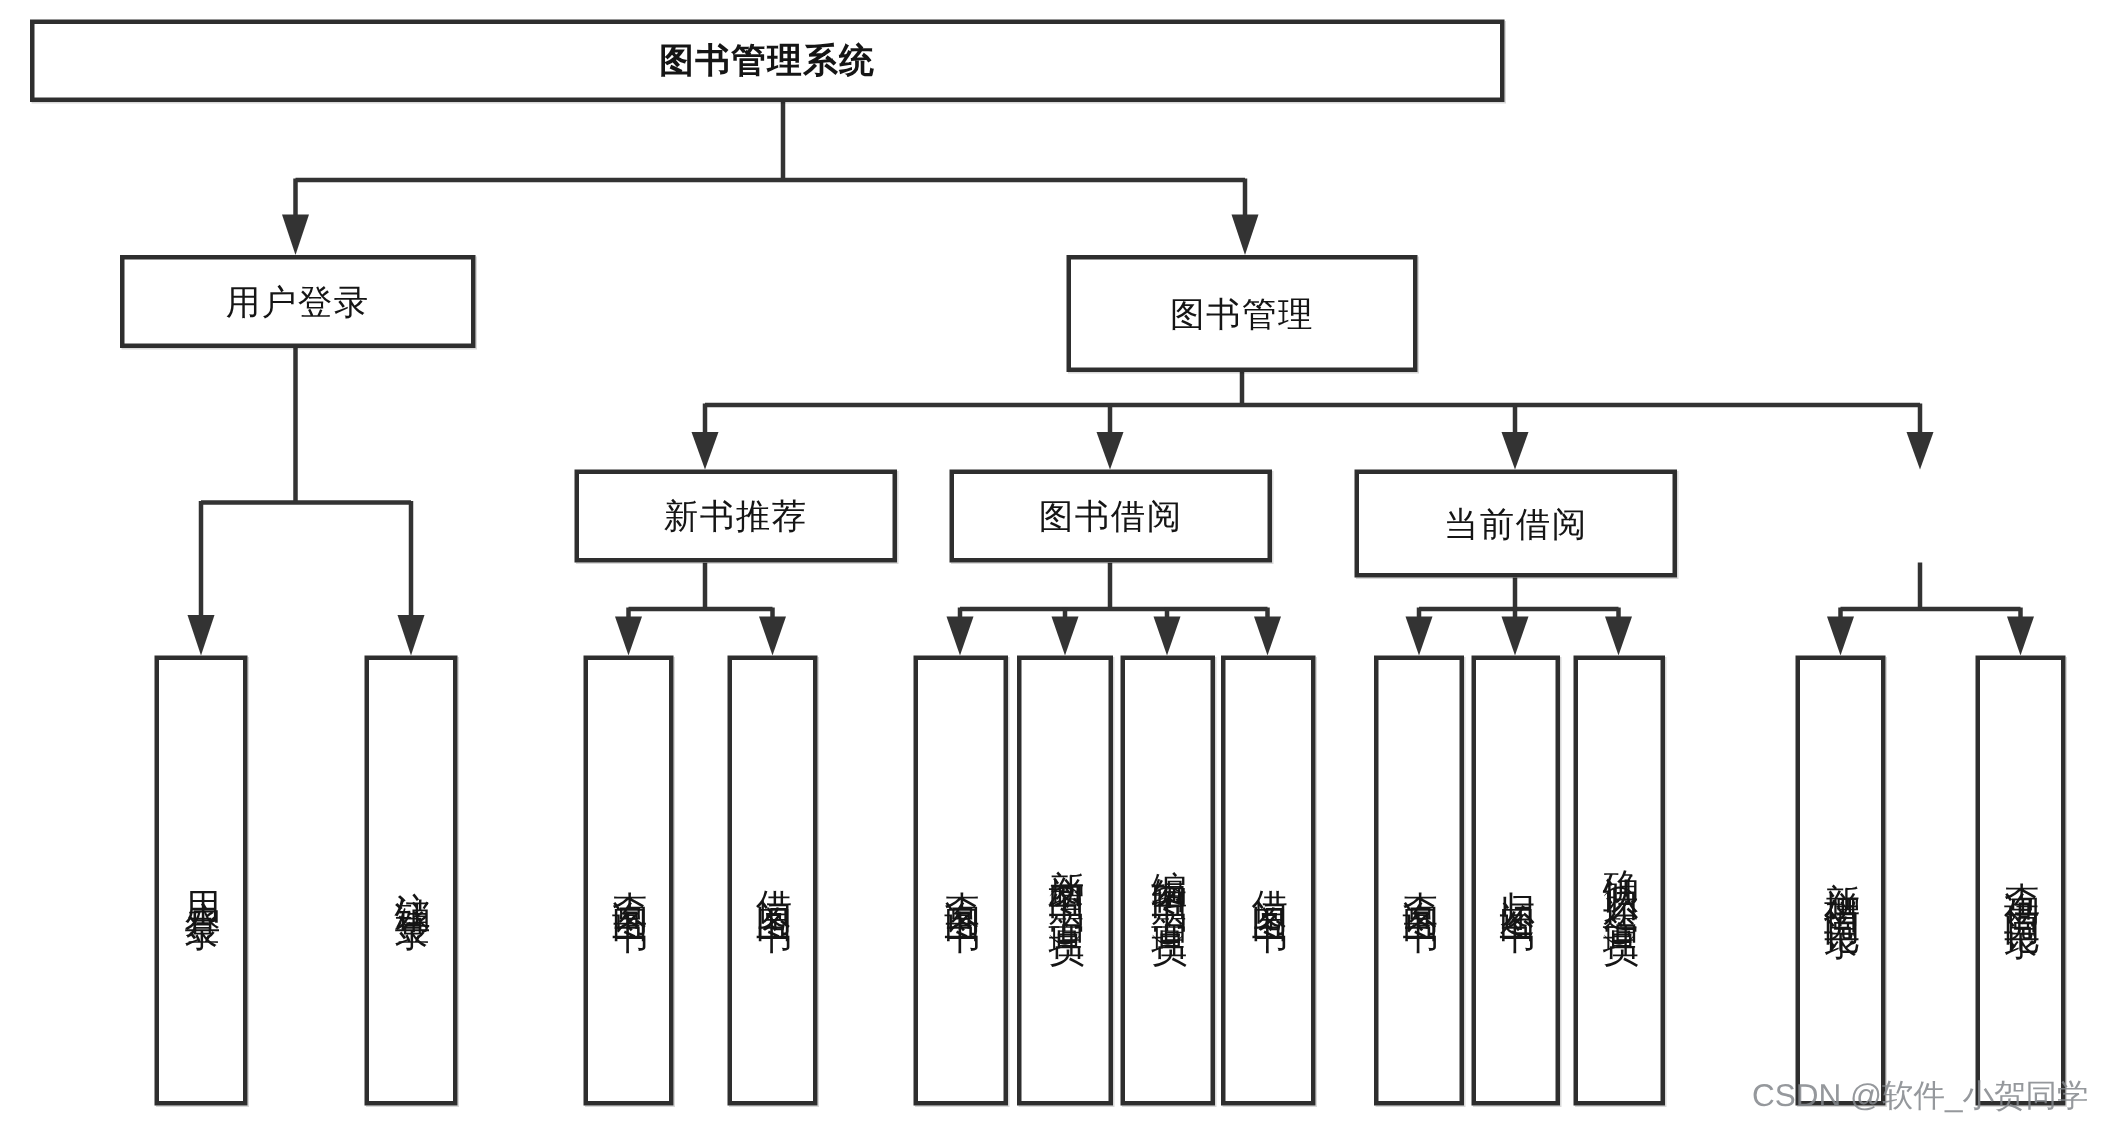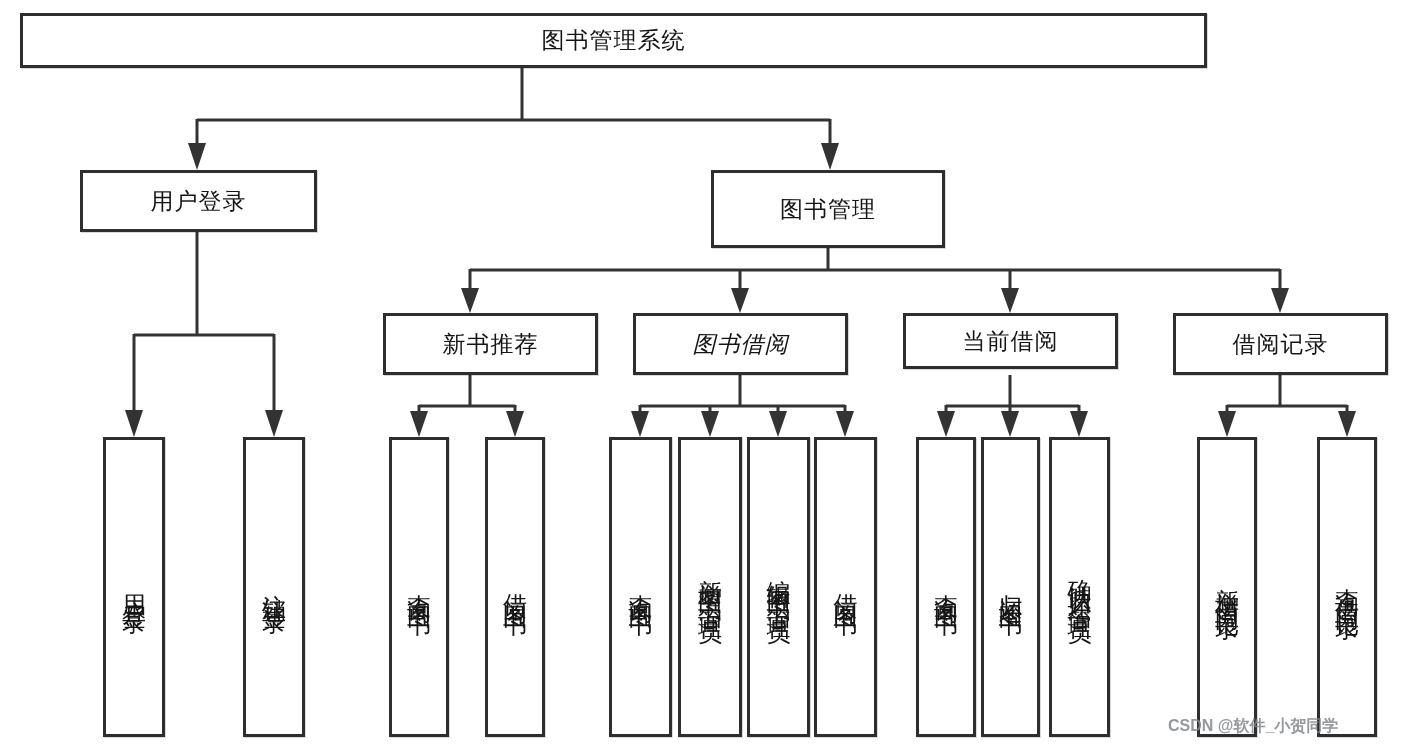--- a/index.html
+++ b/index.html
@@ -47,25 +47,24 @@
     text-orientation: mixed;
     letter-spacing: 6px;
     line-height: 1;
     white-space: nowrap;
   }
   .watermark {
     position: absolute;
     left: 1168px;
     top: 716px;
     width: 237px;
-    font-size: 16px;
+    font-size: 21px;
     color: rgba(130, 134, 139, 0.85);
     white-space: nowrap;
     z-index: 5;
-    font-weight: bold;
   }
 </style>
 </head>
 <body>
 
 <div class="stage">
 
   <svg class="wires" viewBox="0 0 1405 747" xmlns="http://www.w3.org/2000/svg">
     <g stroke="#333333" stroke-width="3" fill="none">
 
@@ -132,42 +131,39 @@
 
       <polygon points="937,411 955,411 946,437"></polygon>
       <polygon points="1001,411 1019,411 1010,437"></polygon>
       <polygon points="1070,411 1088,411 1079,437"></polygon>
 
       <polygon points="1218,411 1236,411 1227,437"></polygon>
       <polygon points="1338,411 1356,411 1347,437"></polygon>
     </g>
   </svg>
 
-  <div class="node hnode" style="left:20px; top:13px; width:1187px; height:55px;">
+  <div class="node hnode" style="left:20px; top:13px; width:983px; height:55px;font-weight:bold;">
     <span>图书管理系统</span>
   </div>
 
   <div class="node hnode" style="left:80px; top:170px; width:237px; height:62px;">
     <span>用户登录</span>
   </div>
   <div class="node hnode" style="left:711px; top:170px; width:234px; height:78px;">
     <span>图书管理</span>
   </div>
 
   <div class="node hnode" style="left:383px; top:313px; width:215px; height:62px;">
     <span>新书推荐</span>
   </div>
-  <div class="node hnode" style="left:633px; top:313px; width:215px; height:62px;font-style:italic;">
+  <div class="node hnode" style="left:633px; top:313px; width:215px; height:62px;">
     <span>图书借阅</span>
   </div>
-  <div class="node hnode" style="left:903px; top:313px; width:215px; height:56px;">
+  <div class="node hnode" style="left:903px; top:313px; width:215px; height:72px;">
     <span>当前借阅</span>
-  </div>
-  <div class="node hnode" style="left:1173px; top:313px; width:215px; height:62px;">
-    <span>借阅记录</span>
   </div>
 
   <div class="node vnode" style="left:103px; top:437px; width:62px; height:300px;">
     <span class="vtext">用户登录</span>
   </div>
   <div class="node vnode" style="left:243px; top:437px; width:62px; height:300px;">
     <span class="vtext">注销登录</span>
   </div>
 
   <div class="node vnode" style="left:389px; top:437px; width:60px; height:300px;">

